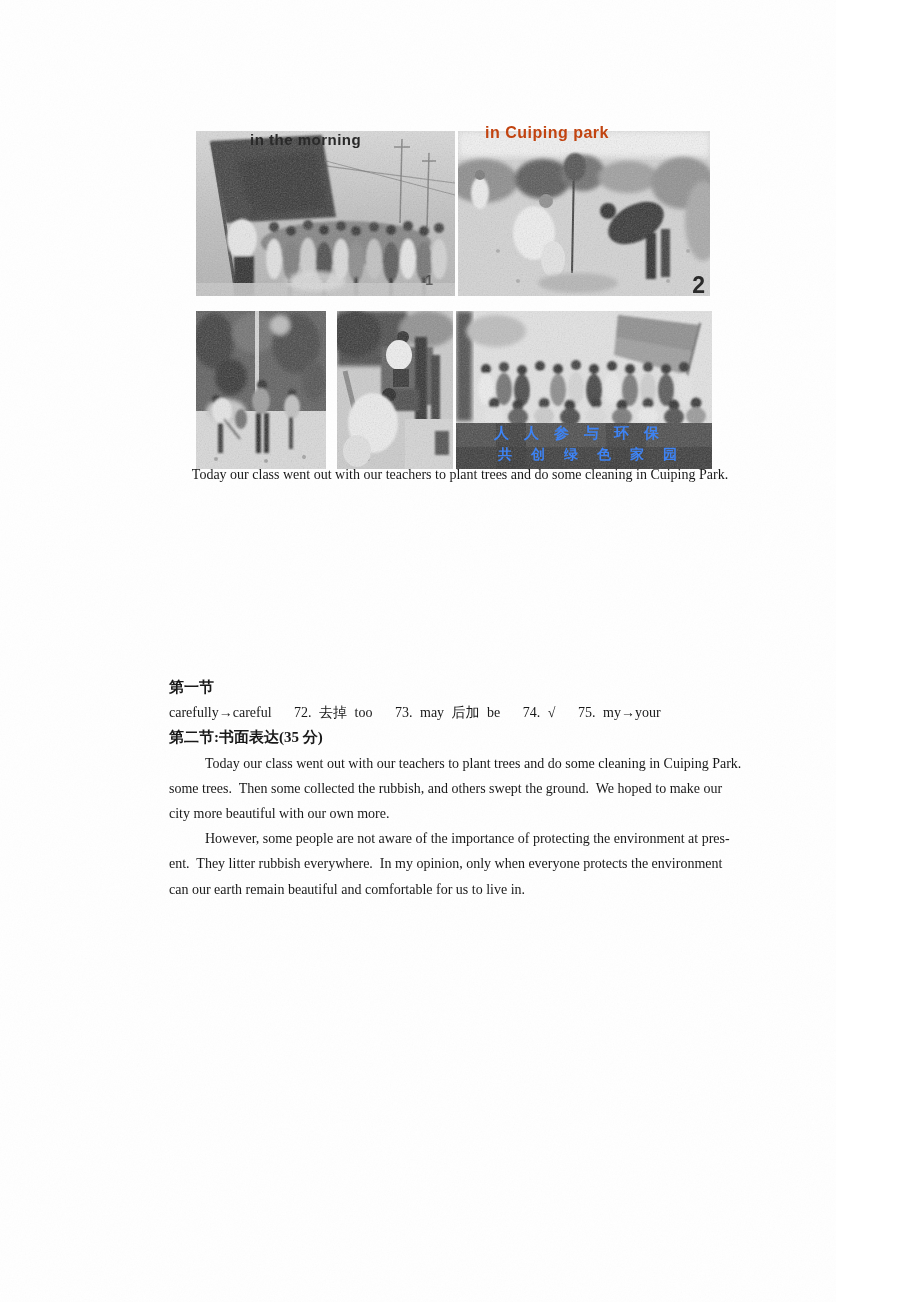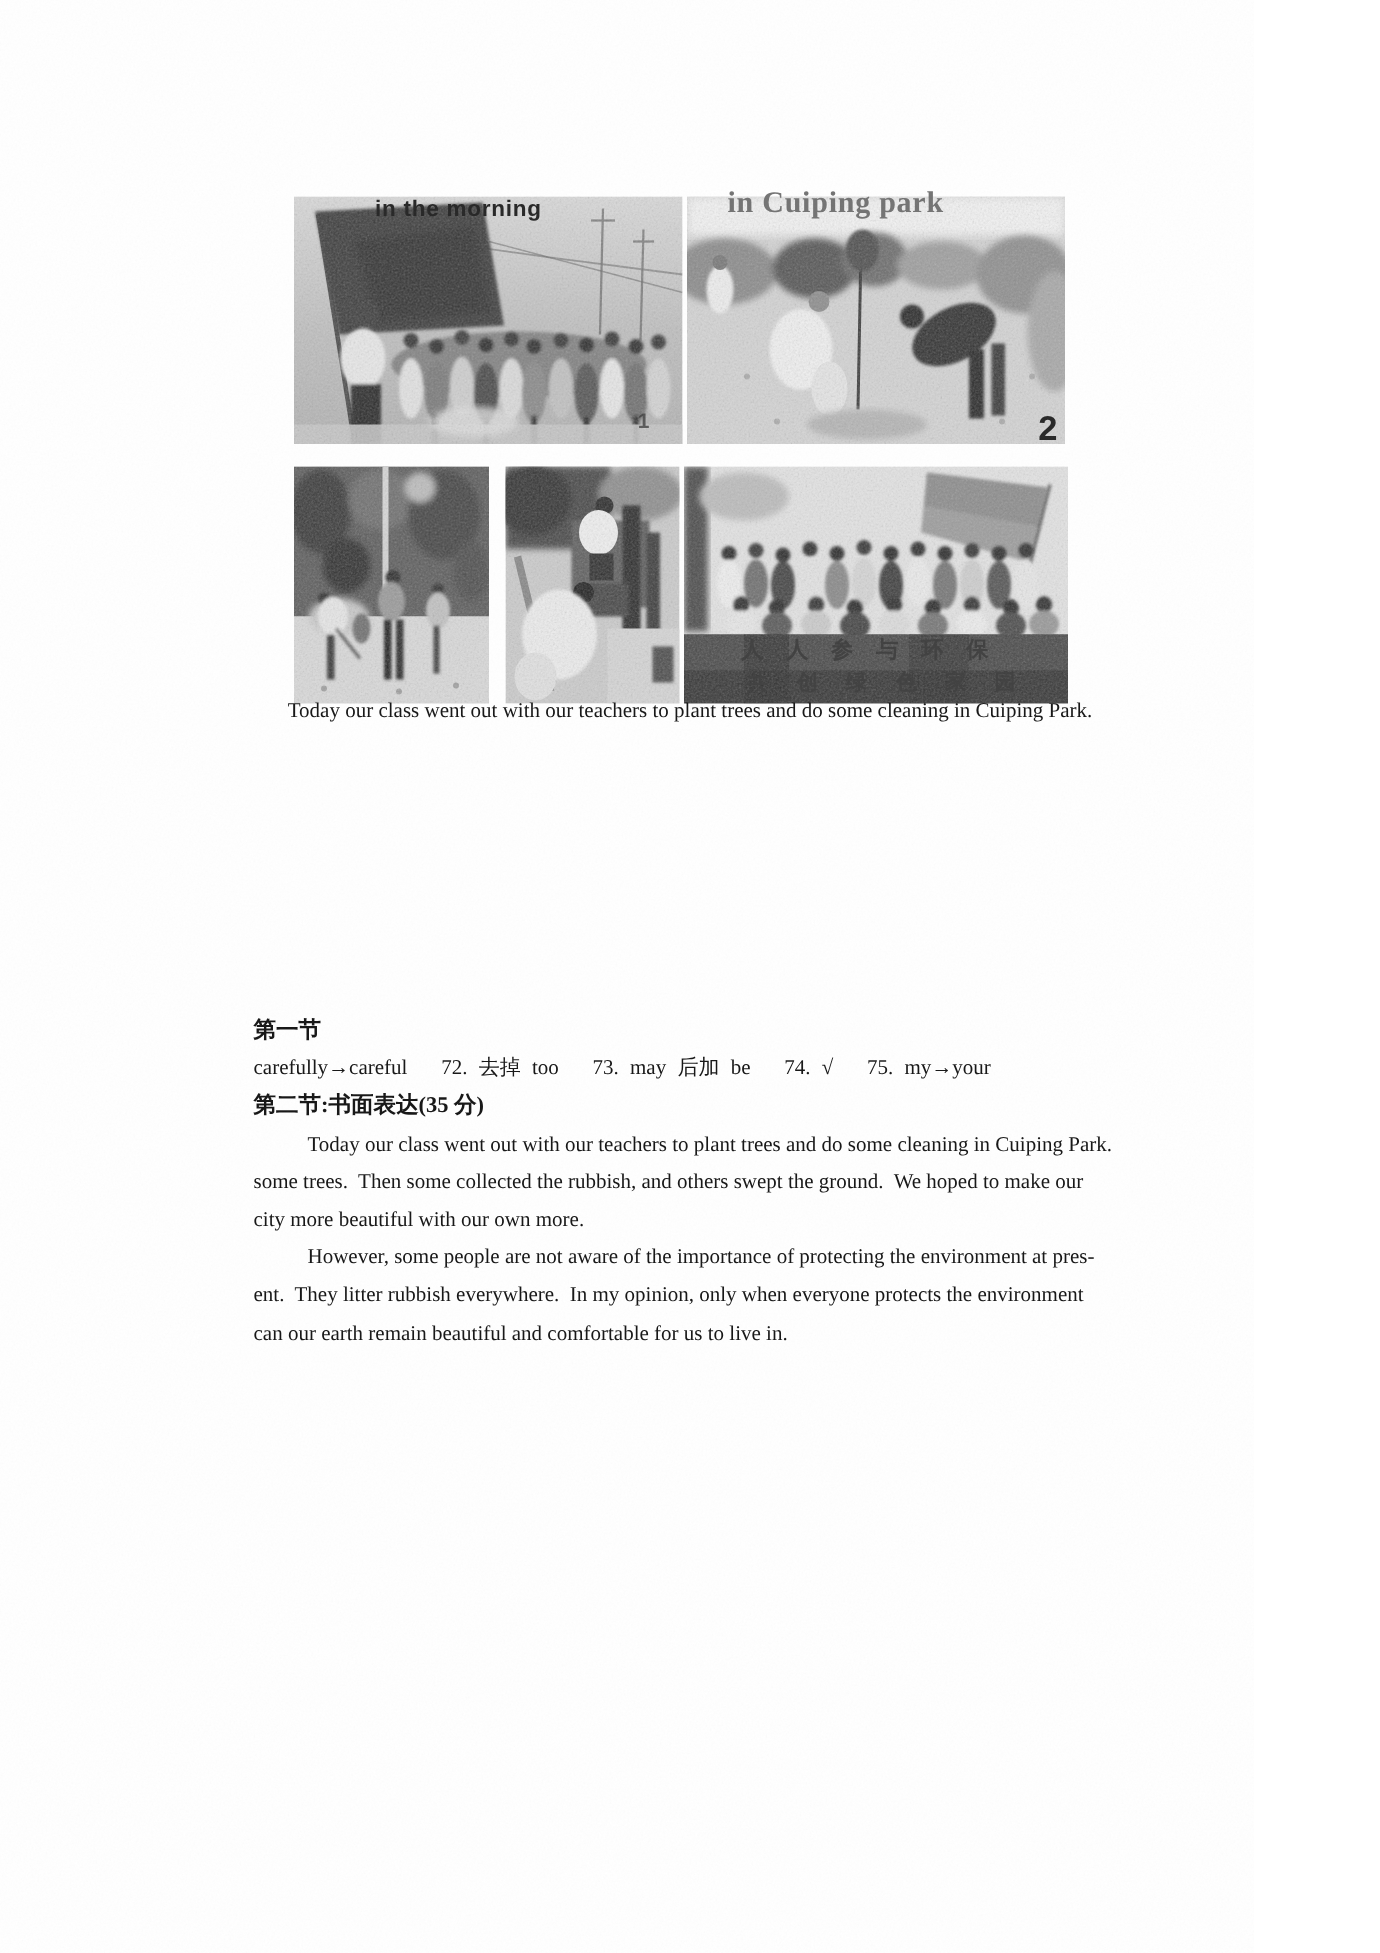--- a/index.html
+++ b/index.html
@@ -10,25 +10,25 @@
   figure.ph{position:absolute;margin:0;padding:0;overflow:visible;}
   figure.ph svg{display:block;}
   .phA{left:196px;top:131px;width:259px;height:165px;}
   .phB{left:458px;top:131px;width:252px;height:165px;}
   .phC{left:196px;top:311px;width:130px;height:158px;}
   .phD{left:337px;top:311px;width:116px;height:158px;}
   .phE{left:456px;top:311px;width:256px;height:158px;}
 
   .lbl{position:absolute;font-family:"Liberation Sans", sans-serif;font-weight:700;white-space:nowrap;}
   .lbl-morning{left:54px;top:0px;font-size:15px;letter-spacing:.5px;color:#262626;}
-  .lbl-park{left:27px;top:-7px;font-size:20px;letter-spacing:.5px;color:#737373;font-family:Liberation Serif, serif;}
+  .lbl-park{left:27px;top:-7px;font-size:16px;letter-spacing:.5px;color:#c2410c;}
   .num{position:absolute;font-family:"Liberation Sans", sans-serif;font-weight:700;}
   .num1{right:22px;bottom:8px;font-size:14px;color:#3a3a3a;opacity:.75;}
   .num2{right:5px;bottom:-3px;font-size:23px;color:#272727;}
-  .bn{position:absolute;left:0;right:0;text-align:center;color:#404040;font-weight:700;
+  .bn{position:absolute;left:0;right:0;text-align:center;color:#3b82f6;font-weight:700;
       font-family:"Liberation Sans", sans-serif;white-space:nowrap;overflow:hidden;}
   .bn1{top:113px;font-size:15px;letter-spacing:15px;}
   .bn2{top:135px;font-size:14px;letter-spacing:19px;padding-left:26px;}
 
   .caption{position:absolute;left:140px;top:467px;width:640px;margin:0;text-align:center;
            font-size:14px;white-space:nowrap;}
 
   
   .textblock{position:absolute;left:150px;top:675px;width:640px;font-size:14px;}
   .tline{line-height:25.2px;white-space:pre;margin-left:19px;}

